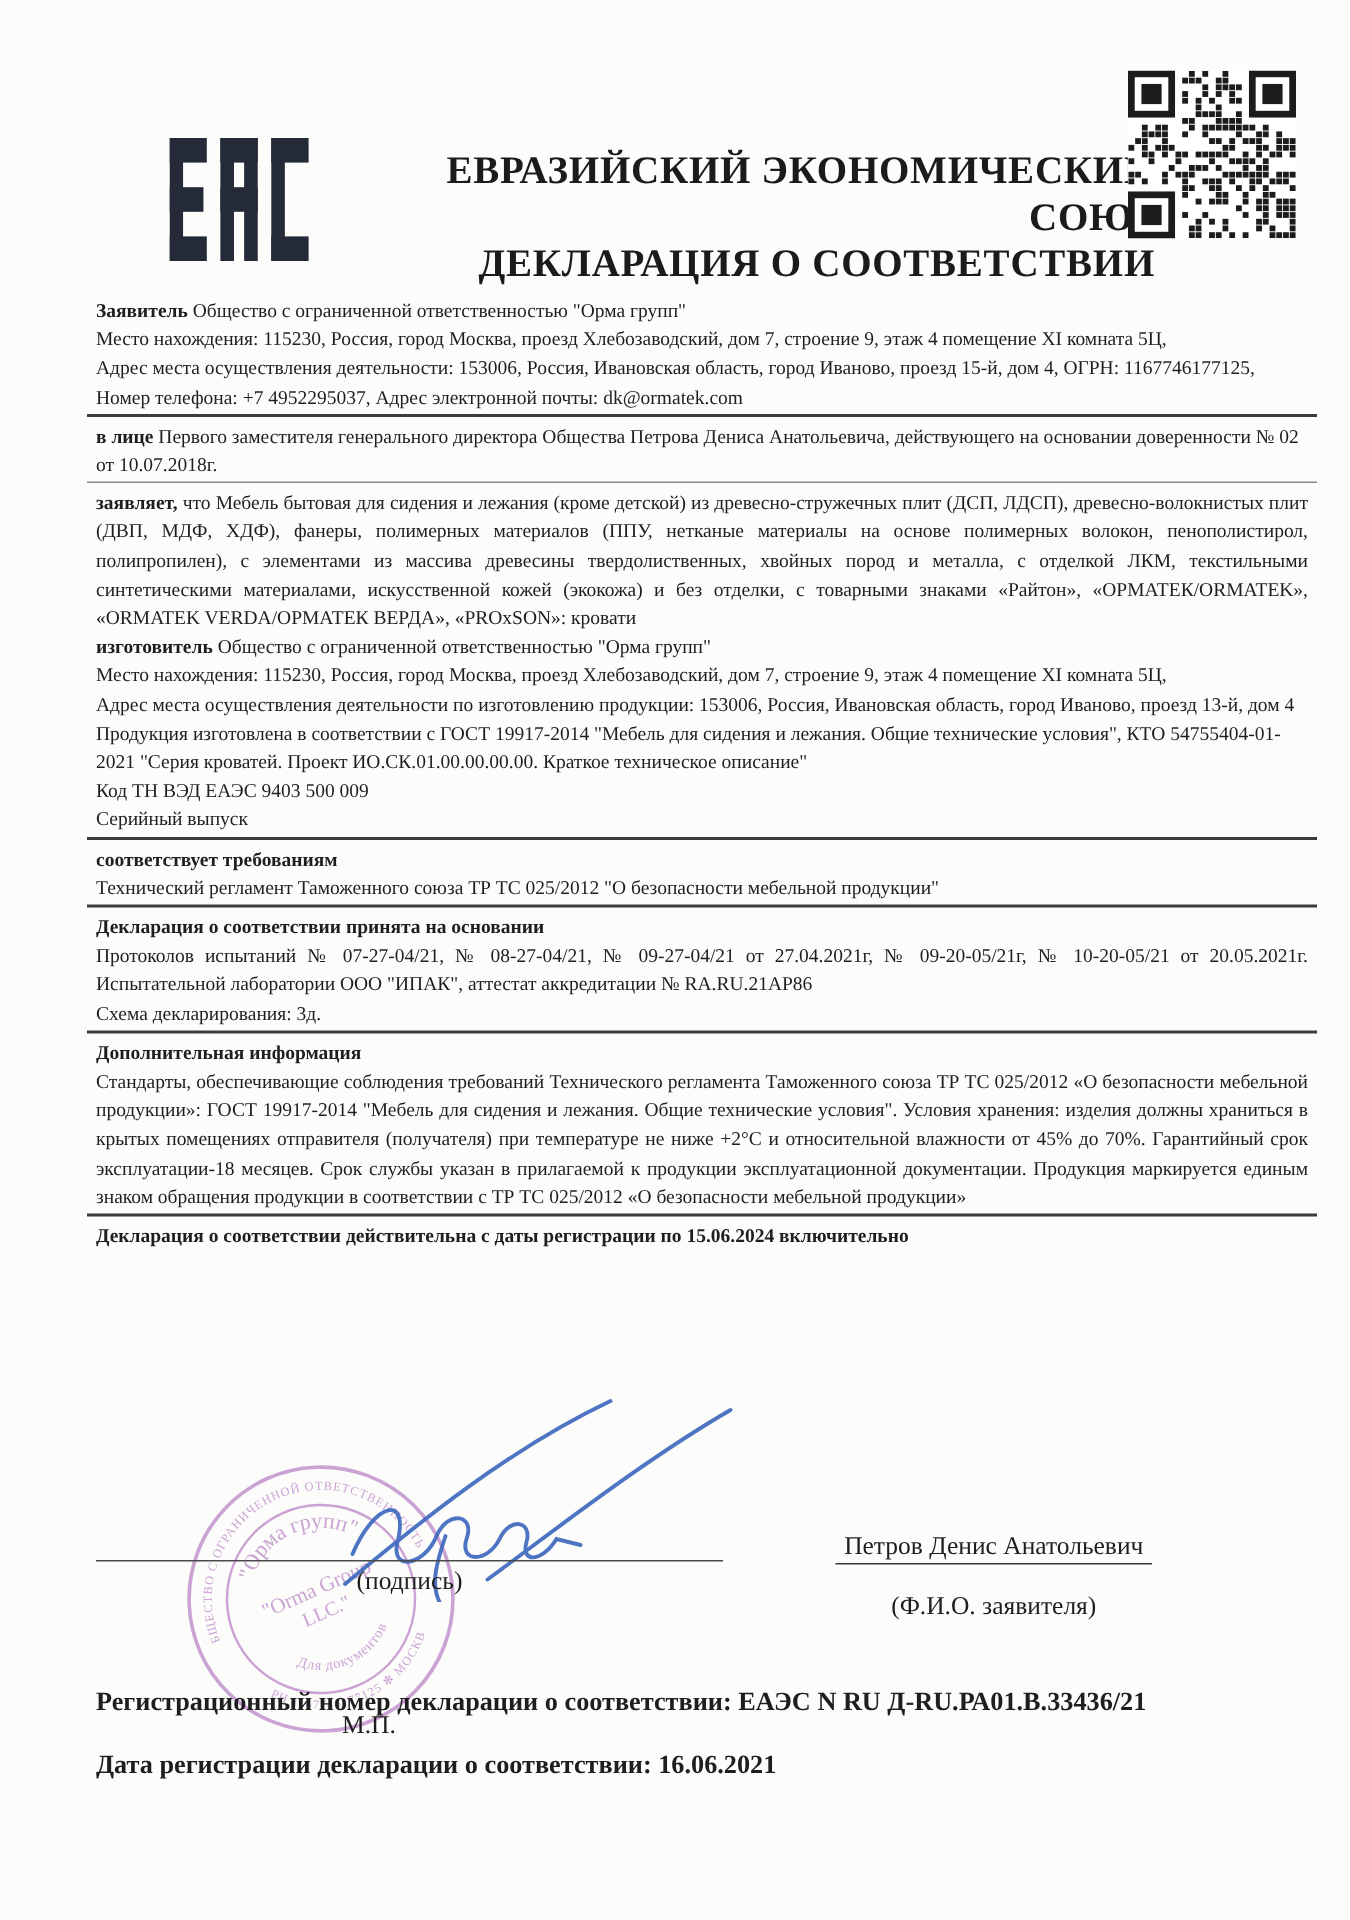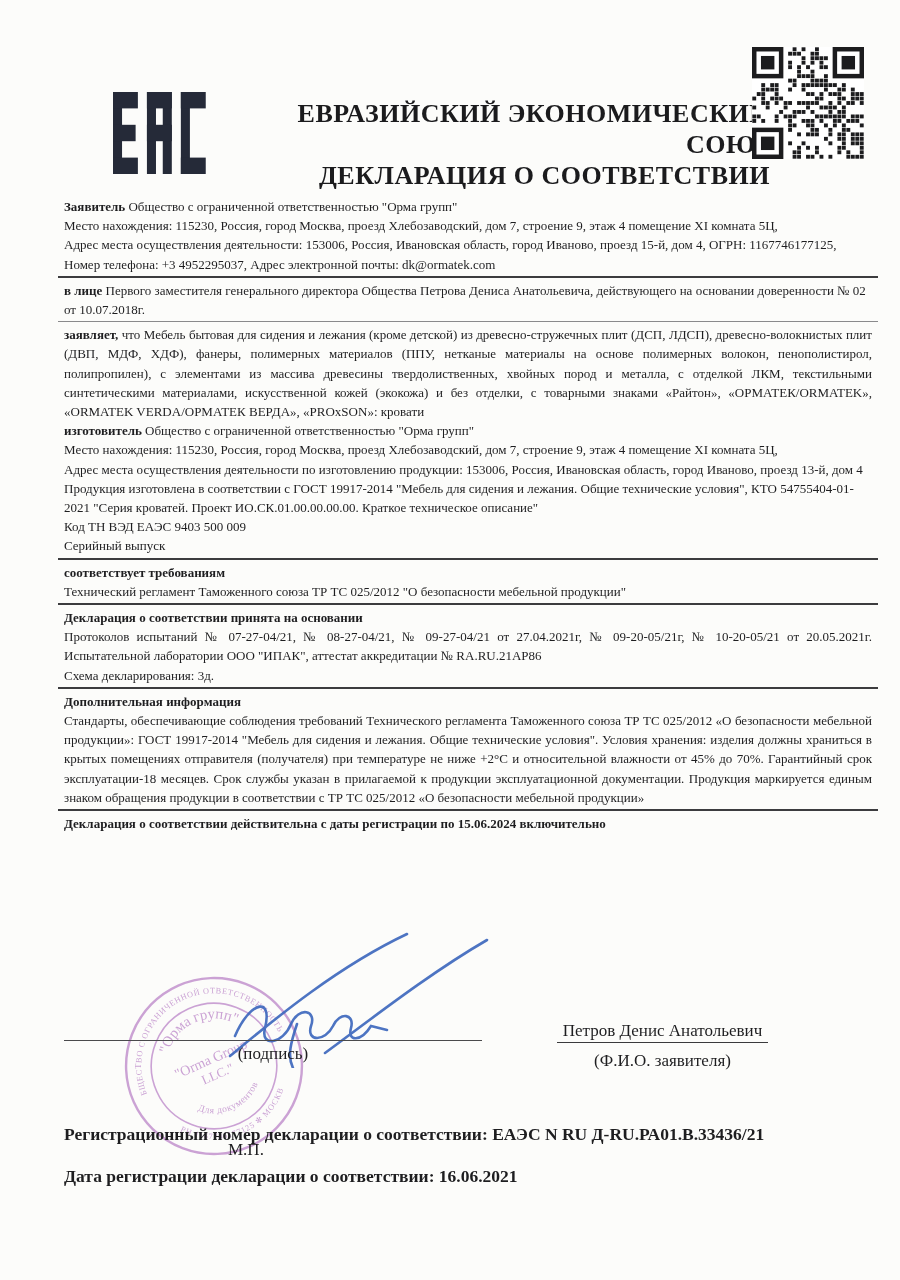--- a/index.html
+++ b/index.html
@@ -25,21 +25,21 @@
   .narrow{max-width:768px;}
   b,.b{font-weight:bold;}
   .hr-strong{border:none;border-top:2.4px solid #3c3c3e;margin:2px 0 3px -6px;width:820px;}
   .hr-thin{border:none;border-top:1.2px solid #8a8a8c;margin:2px 0 3px -6px;width:820px;}
   
   .sig-line{position:absolute;left:64px;top:1040px;width:418px;border-top:1.6px solid #4a4a4c;}
   .sig-caption{position:absolute;left:64px;top:1044px;width:418px;text-align:center;font-size:17px;}
   .mp{position:absolute;left:228px;top:1140px;font-size:17px;}
   .fio-block{position:absolute;left:540px;top:1021px;width:245px;text-align:center;font-size:17px;}
   .fio-name{display:inline-block;border-bottom:1.2px solid #3a3a3c;padding:0 6px 1px 6px;}
-  .fio-caption{margin-top:8px;}
+  .fio-caption{margin-top:18px;}
   .stamp{position:absolute;left:120px;top:972px;width:188px;height:188px;opacity:.58;}
   .autograph{position:absolute;left:175px;top:928px;width:440px;height:140px;}
   
   .reg-line{position:absolute;left:64px;top:1124px;width:810px;font-size:17.5px;font-weight:bold;}
   .date-line{position:absolute;left:64px;top:1166px;width:810px;font-size:17.5px;font-weight:bold;}
   .stamp text, .stamp textPath{font-family:"Liberation Serif","DejaVu Serif",serif;}
 </style>
 </head>
 <body>
 
@@ -283,21 +283,21 @@
         <rect x="4.48" y="85.12" width="22.400000000000002" height="22.400000000000002" fill="#fff"></rect>
         <rect x="8.96" y="89.60000000000001" width="13.440000000000001" height="13.440000000000001" fill="#1c1c1e"></rect>
       </svg>
   </div>
 
   <div class="body-flow">
 
     <p><b>Заявитель</b><span> Общество с ограниченной ответственностью "Орма групп"</span></p>
     <p>Место нахождения: 115230, Россия, город Москва, проезд Хлебозаводский, дом 7, строение 9, этаж 4 помещение XI комната 5Ц,</p>
     <p>Адрес места осуществления деятельности: 153006, Россия, Ивановская область, город Иваново, проезд 15-й, дом 4, ОГРН: 1167746177125,</p>
-    <p>Номер телефона: +3 4952295037, Адрес электронной почты: dk@ormatek.com</p>
+    <p>Номер телефона: +7 4952295037, Адрес электронной почты: dk@ormatek.com</p>
 
     <hr class="hr-strong">
 
     <p><b>в лице</b><span> Первого заместителя генерального директора Общества Петрова Дениса Анатольевича, действующего на основании доверенности № 02 от 10.07.2018г.</span></p>
 
     <hr class="hr-thin">
 
     <p class="just"><b>заявляет,</b><span> что Мебель бытовая для сидения и лежания (кроме детской) из древесно-стружечных плит (ДСП, ЛДСП), древесно-волокнистых плит (ДВП, МДФ, ХДФ), фанеры, полимерных материалов (ППУ, нетканые материалы на основе полимерных волокон, пенополистирол, полипропилен), с элементами из массива древесины твердолиственных, хвойных пород и металла, с отделкой ЛКМ,  текстильными синтетическими материалами, искусственной кожей (экокожа) и без отделки, с товарными знаками «Райтон», «ОРМАТЕК/ORMATEK», «ORMATEK VERDA/ОРМАТЕК ВЕРДА», «PROxSON»: кровати</span></p>
     <p><b>изготовитель</b><span> Общество с ограниченной ответственностью "Орма групп"</span></p>
     <p>Место нахождения: 115230, Россия, город Москва, проезд Хлебозаводский, дом 7, строение 9, этаж 4 помещение XI комната 5Ц,</p>

